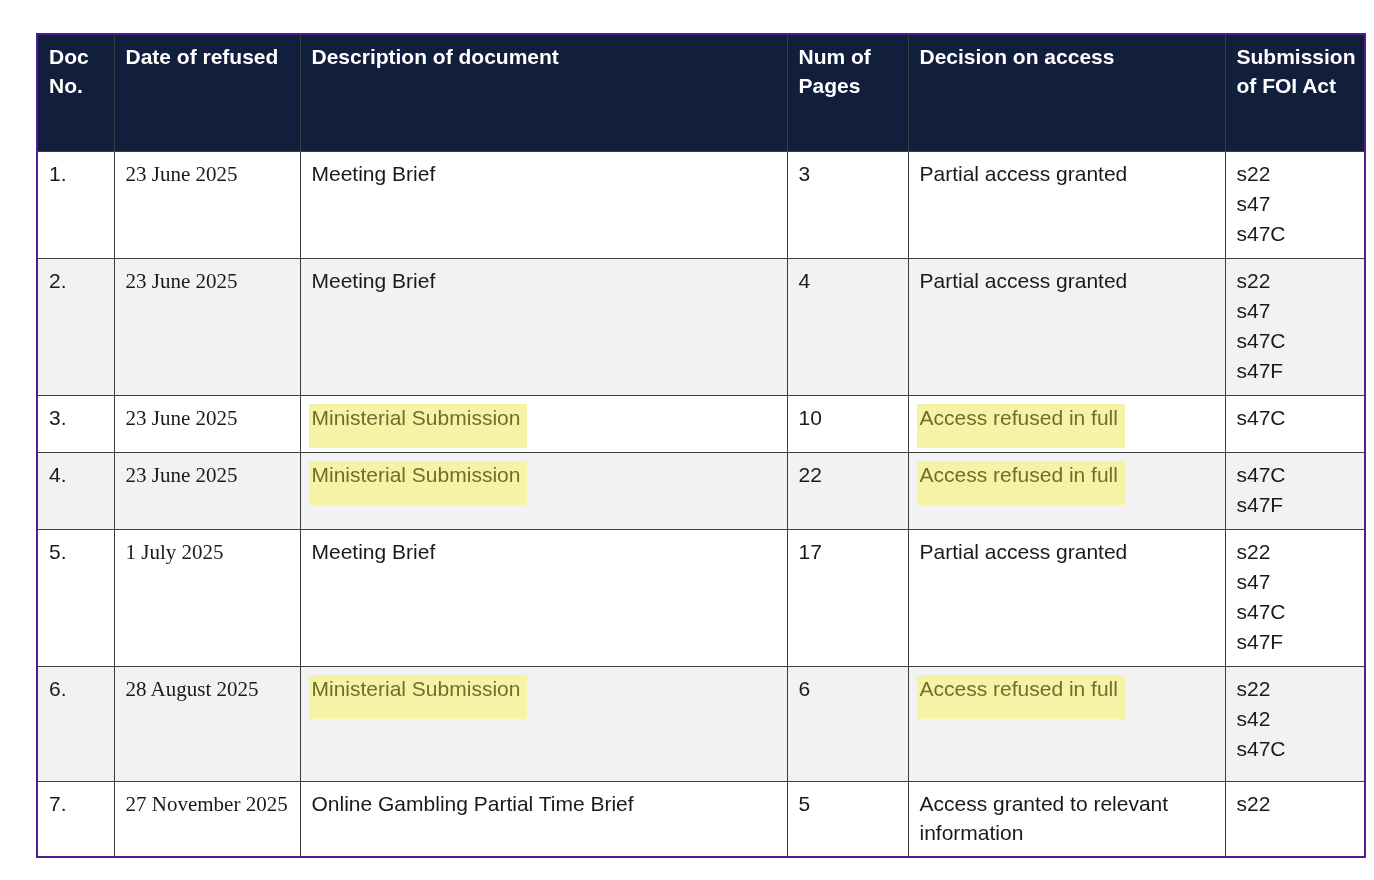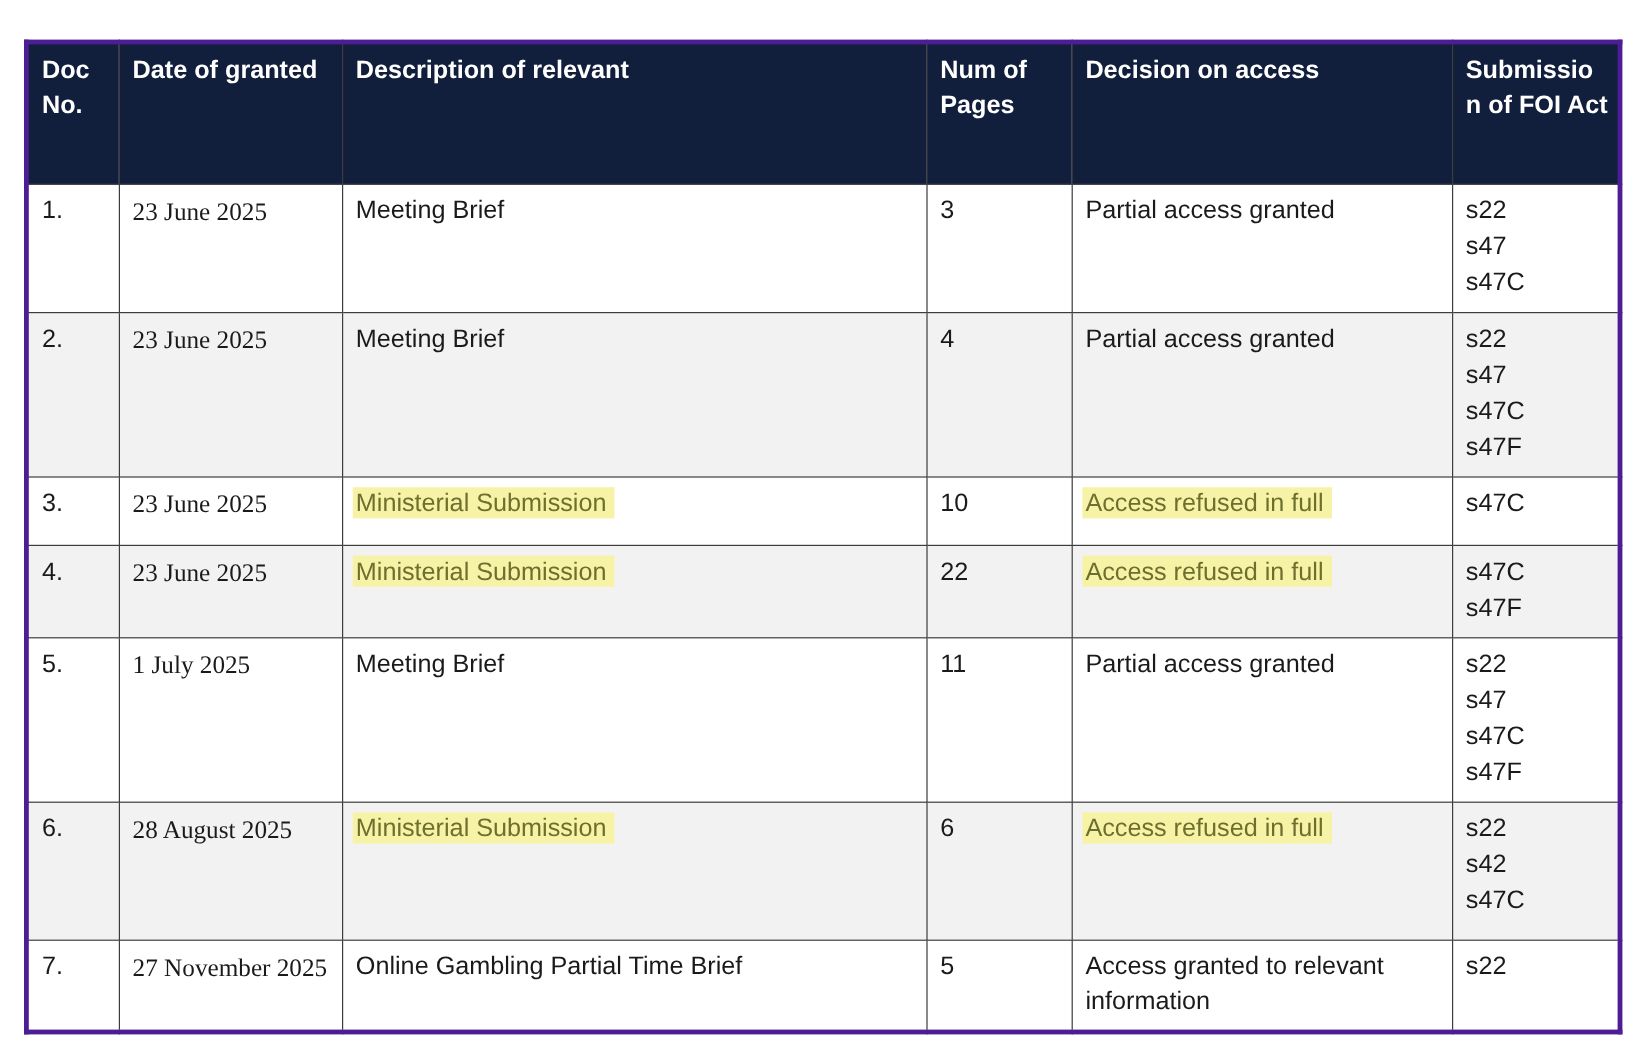--- a/index.html
+++ b/index.html
@@ -21,26 +21,26 @@
     color:var(--body-text);
     overflow:hidden;
   }
   .page{
     position:relative;
     width:1374px;
     height:880px;
   }
   table.foi{
     position:absolute;
-    left:20px;
+    left:36px;
     top:33px;
     width:1328px;
     border-collapse:collapse;
     table-layout:fixed;
-    border:4px solid #4c1d95;
+    border:2px solid #4c1d95;
     font-size:21px;
     line-height:1.38;
   }
   table.foi th, table.foi td{
     border:1px solid var(--border);
     vertical-align:top;
     text-align:left;
     padding:8px 8px 8px 11px;
     word-wrap:break-word;
   }
@@ -57,21 +57,21 @@
   tbody tr.alt td{
     background:var(--alt-row-bg);
   }
   td.date-cell{
     padding-right:30px;
     font-family:Liberation Serif, serif;
   }
   .hl{
     background:var(--highlight-bg);
     color:var(--highlight-text);
-    padding:2px 7px 1px 3px;
+    padding:2px 7px 19px 3px;
     margin-left:-3px;
   }
   .prov-line{
     margin:0 0 1px 0;
   }
   
   tr[data-row="0"] td{height:88px;}
   tr[data-row="1"] td{height:120px;}
   tr[data-row="2"] td{height:40px;}
   tr[data-row="3"] td{height:56px;}
@@ -88,22 +88,22 @@
       <col style="width:77px">
       <col style="width:186px">
       <col style="width:487px">
       <col style="width:121px">
       <col style="width:317px">
       <col style="width:140px">
     </colgroup>
     <thead>
       <tr>
         <th>Doc No.</th>
-        <th>Date of granted</th>
-        <th>Description of relevant</th>
+        <th>Date of refused</th>
+        <th>Description of document</th>
         <th>Num of Pages</th>
         <th>Decision on access</th>
         <th>Submission of FOI Act</th>
       </tr>
     </thead>
     <tbody id="tbody">
   <tr data-row="0">
     <td>1.</td>
     <td class="date-cell">23 June 2025</td>
     <td><span>Meeting Brief</span></td>
@@ -150,21 +150,21 @@
     <td>
             <div class="prov-line">s47C</div>
             <div class="prov-line">s47F</div>
           </td>
   </tr>
 
   <tr data-row="4">
     <td>5.</td>
     <td class="date-cell">1 July 2025</td>
     <td><span>Meeting Brief</span></td>
-    <td>11</td>
+    <td>17</td>
     <td><span>Partial access granted</span></td>
     <td>
             <div class="prov-line">s22</div>
             <div class="prov-line">s47</div>
             <div class="prov-line">s47C</div>
             <div class="prov-line">s47F</div>
           </td>
   </tr>
 
   <tr data-row="5" class="alt">

